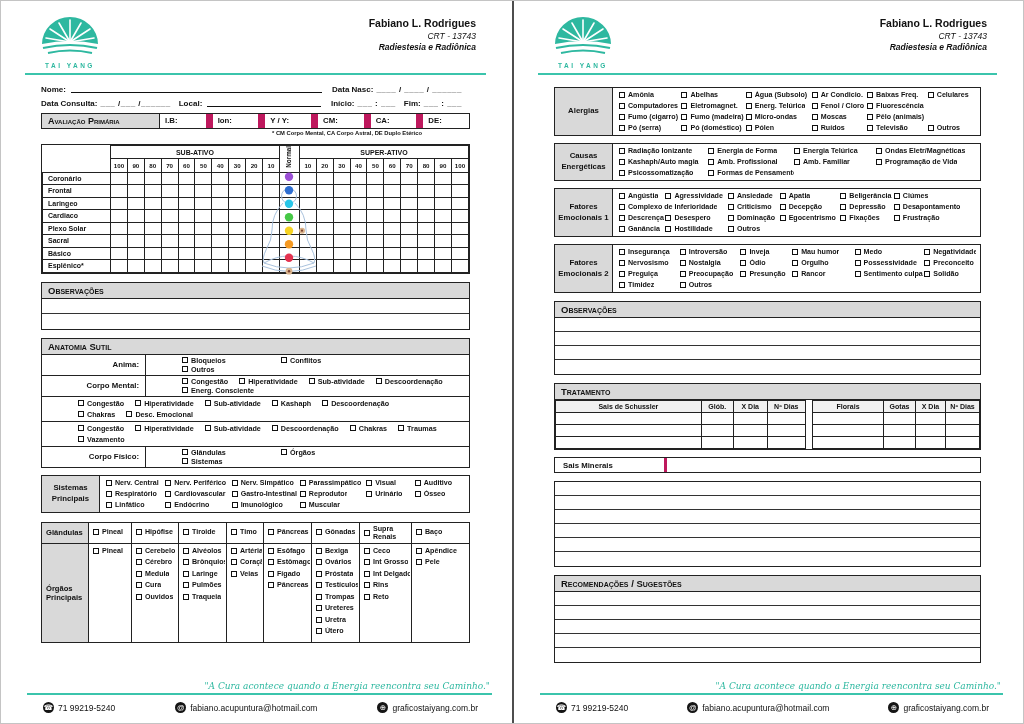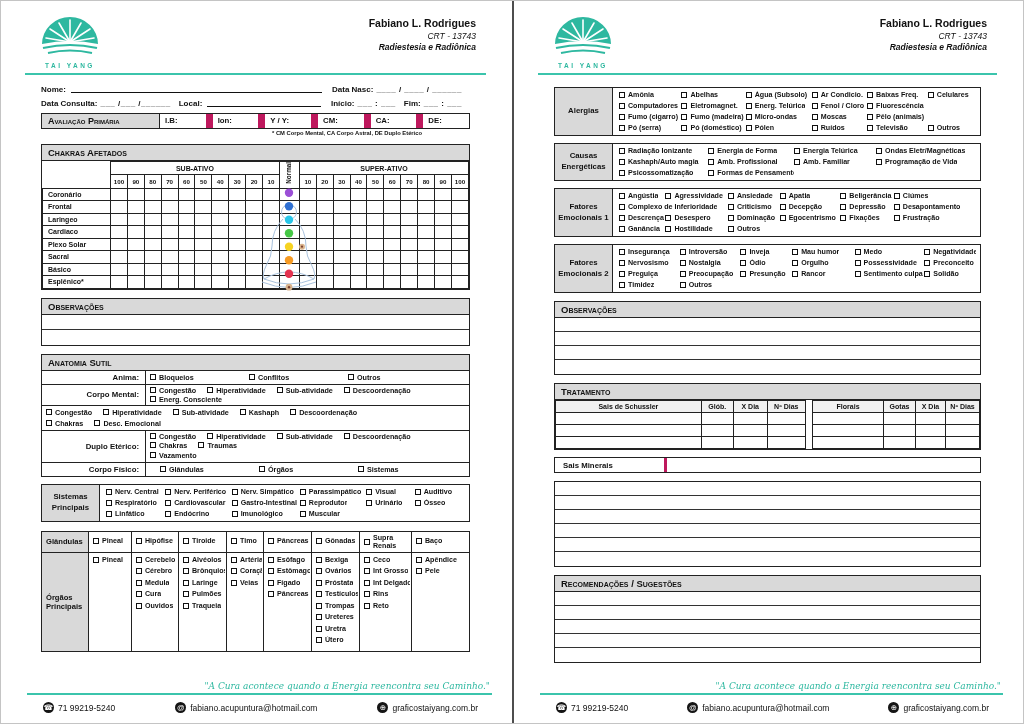--- a/index.html
+++ b/index.html
@@ -56,24 +56,24 @@
   .wline.h14 { height:14px; }
   .wline.h15 { height:15px; }
 
   
   .cb { display:inline-flex; align-items:center; min-width:0; }
   .bx { width:6px; height:6px; border:1px solid #111; margin-right:3px; flex:none; background:#fff; }
   .cbt { white-space:nowrap; overflow:hidden; }
 
   
   .arow { display:flex; border-bottom:1px solid #222; }
-  .arow:last-child { border-bottom:none;gap:10px; }
+  .arow:last-child { border-bottom:none; }
   .alabel { width:104px; border-right:1px solid #222; font-weight:bold; font-size:7.8px; padding:2px 6px 2px 2px; display:flex; align-items:center; justify-content:flex-end; text-align:right; flex:none; }
   .alines { flex:1; padding:1px 4px; font-size:7.2px; font-weight:bold; }
-  .aline { display:flex; flex-wrap:wrap; align-items:center; min-height:11px; }
+  .aline { display:flex; flex-wrap:wrap; align-items:center; min-height:11px;margin-left:32px; }
   .aline .cb { margin-right:11px; }
   .aline.spread .cb { min-width:88px; }
 
   
   .cbsec { display:flex; border:1.3px solid #222; margin-top:7px; }
   .cbsec-label { width:58px; background:#d9d9d9; border-right:1px solid #222; font-weight:bold; font-size:7.8px; text-align:center; display:flex; align-items:center; justify-content:center; padding:2px 3px; line-height:1.35; flex:none; }
   .cbsec-body { flex:1; padding:3px 4px 2px 6px; font-size:7.1px; font-weight:bold; }
   .cbrow { display:grid; margin-bottom:3px; }
   .cbrow:last-child { margin-bottom:1px; }
   .g-alergias { grid-template-columns:17.5% 18% 18.5% 15.5% 17% 13.5%; }
@@ -168,21 +168,20 @@
       <div class="aval-cell">I.B:</div>
       <div class="aval-cell">Ion:</div>
       <div class="aval-cell">Y / Y:</div>
       <div class="aval-cell">CM:</div>
       <div class="aval-cell">CA:</div>
       <div class="aval-cell">DE:</div>
     </div>
     <div class="footnote">* CM Corpo Mental, CA Corpo Astral, DE Duplo Etérico</div>
 
     <div class="sec">
-      <div class="sec-title">Chakras Afetados</div>
       <div class="chakra-body">
         <table class="ct">
           <colgroup>
               <col style="width:68px">
               <col span="10">
               <col style="width:20px">
               <col span="10">
             </colgroup>
           <thead>
             <tr>
@@ -525,21 +524,20 @@
                 <span class="cbt">Chakras</span>
               </span>
               <span class="cb">
                 <span class="bx"></span>
                 <span class="cbt">Desc. Emocional</span>
               </span>
             </div>
         </div>
       </div>
       <div class="arow">
-        <div class="alabel">Duplo Etérico:</div>
         <div class="alines">
           <div class="aline">
               <span class="cb">
                 <span class="bx"></span>
                 <span class="cbt">Congestão</span>
               </span>
               <span class="cb">
                 <span class="bx"></span>
                 <span class="cbt">Hiperatividade</span>
               </span>

